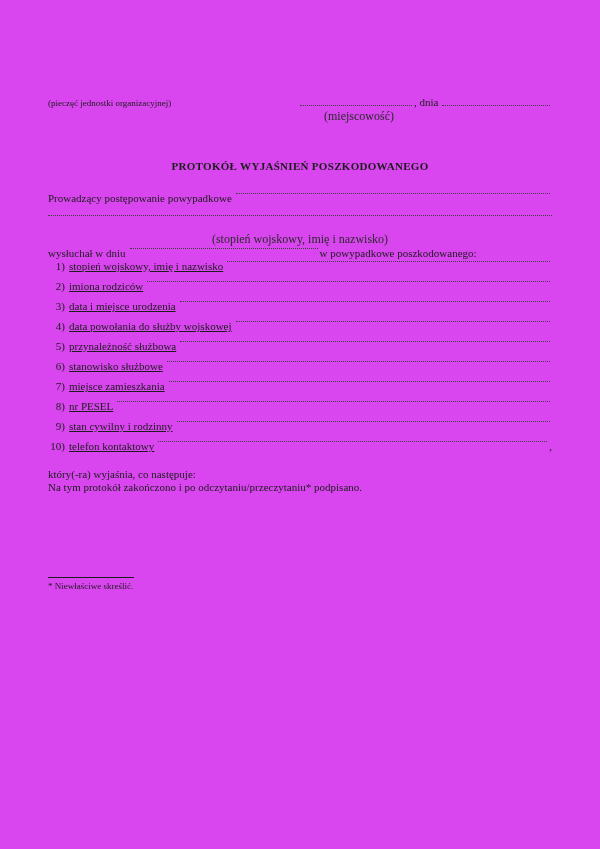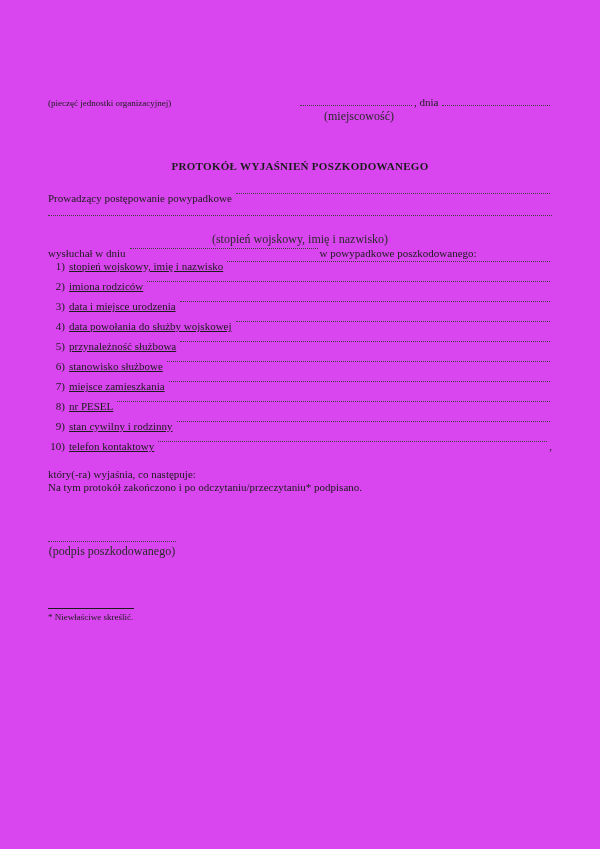--- a/index.html
+++ b/index.html
@@ -163,24 +163,20 @@
         <span class="dots"></span>
         <span class="item-trail">,</span>
       </div>
     </div>
 
   <div class="explains">który(-ra) wyjaśnia, co następuje:</div>
 
   <div class="closing">Na tym protokół zakończono i po odczytaniu/przeczytaniu* podpisano.</div>
 
   <div class="signatures-row">
-    <div class="sig-col left">
-      <div class="sig-line"></div>
-      <div class="sig-label small">(podpis poszkodowanego)</div>
-    </div>
   </div>
 
   <div class="footnote">
     <div class="footnote-rule"></div>
     <div class="footnote-text">* Niewłaściwe skreślić.</div>
   </div>
 
 </div>
 
 </body></html>

